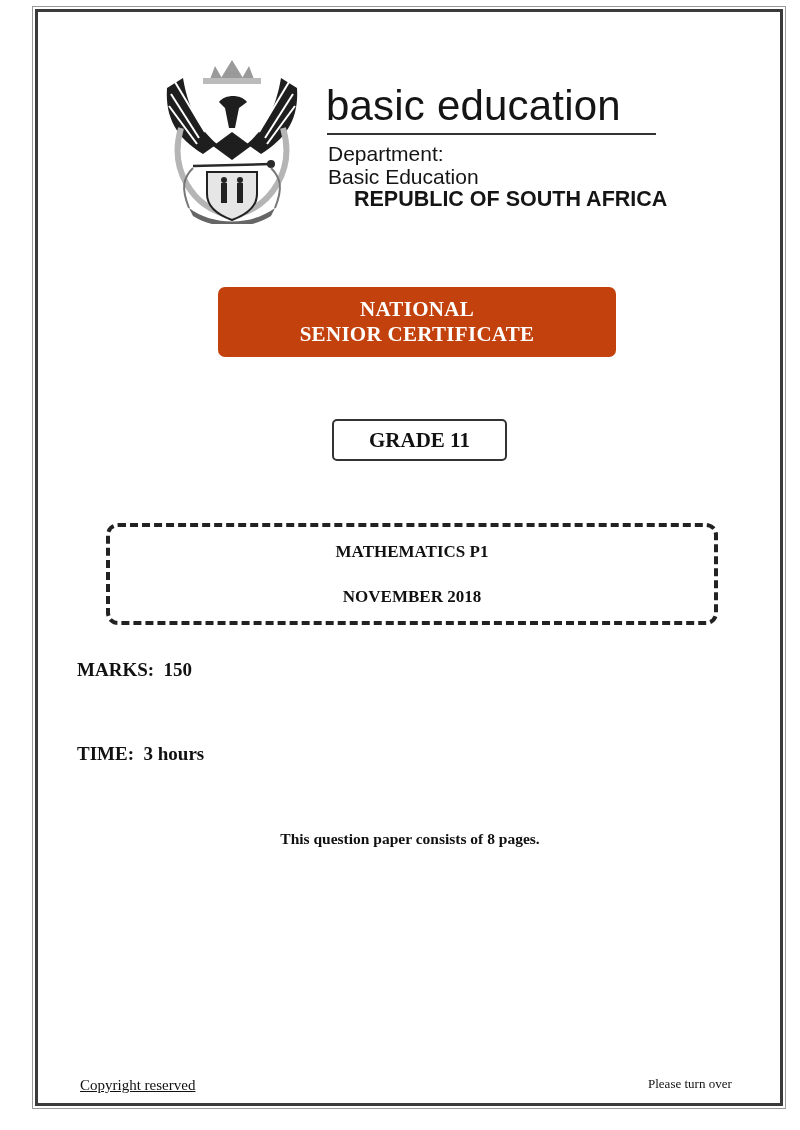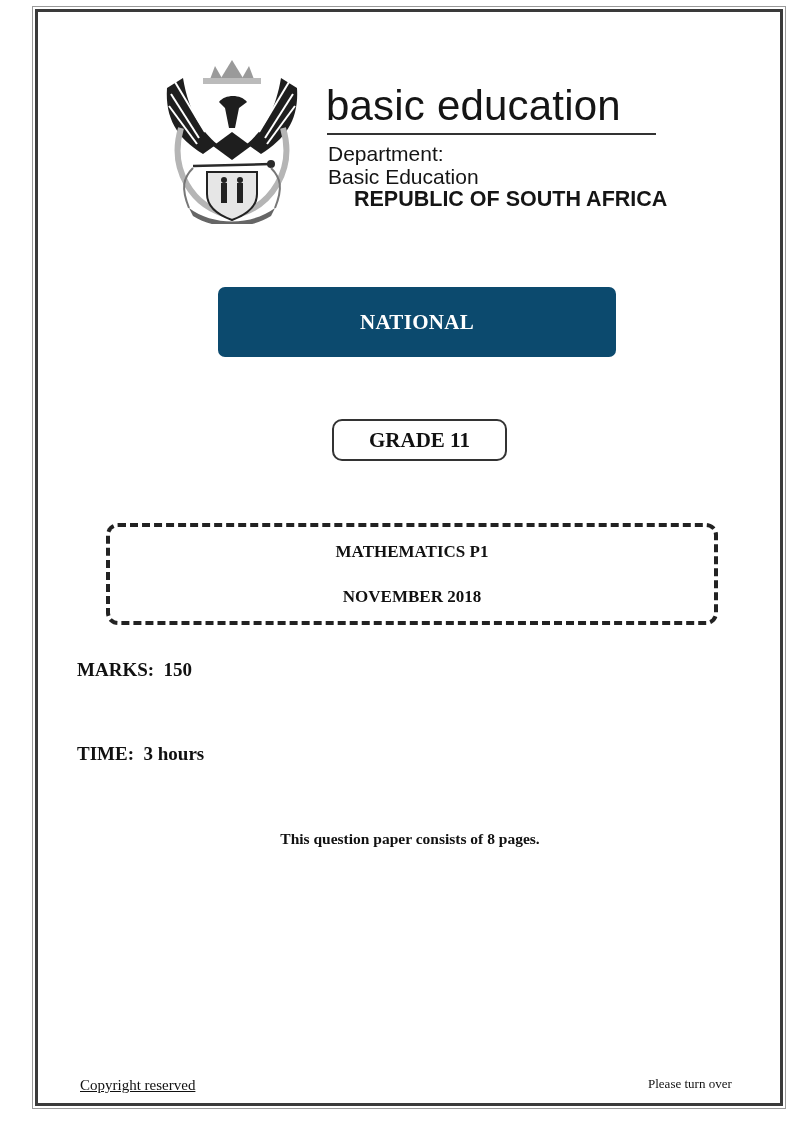--- a/index.html
+++ b/index.html
@@ -9,24 +9,24 @@
 
   .coat { position:absolute; left:163px; top:58px; width:138px; height:166px; }
 
   .brand-title { position:absolute; left:326px; top:84px; font-family:"Liberation Sans", sans-serif; font-size:42px; line-height:44px; color:#151515; letter-spacing:0.2px; }
   .brand-rule { position:absolute; left:327px; top:133px; width:329px; height:2px; background:#333; }
   .brand-line { position:absolute; left:328px; font-family:"Liberation Sans", sans-serif; font-size:21px; line-height:23px; color:#151515; }
   .brand-dept { top:142px; }
   .brand-basic { top:165px; }
   .brand-rsa { top:188px; font-weight:bold; font-size:21.5px;margin-left:26px; }
 
-  .nsc-box { position:absolute; left:218px; top:287px; width:398px; height:70px; background:#0c4a6e; border-radius:7px; display:flex; flex-direction:column; align-items:center; justify-content:center; }
+  .nsc-box { position:absolute; left:218px; top:287px; width:398px; height:70px; background:#c2410c; border-radius:7px; display:flex; flex-direction:column; align-items:center; justify-content:center; }
   .nsc-box span { color:#fff; font-family:"Liberation Serif", serif; font-weight:bold; font-size:21px; line-height:25px; letter-spacing:0.3px; }
 
-  .grade-box { position:absolute; left:332px; top:419px; width:175px; height:42px; border:2px solid #333; border-radius:10px; box-sizing:border-box; display:flex; align-items:center; justify-content:center; font-weight:bold; font-size:21px; }
+  .grade-box { position:absolute; left:332px; top:419px; width:175px; height:42px; border:2px solid #333; border-radius:5px; box-sizing:border-box; display:flex; align-items:center; justify-content:center; font-weight:bold; font-size:21px; }
 
   .subject-box { position:absolute; left:106px; top:523px; width:612px; height:102px; border:4px dashed #222; border-radius:12px; box-sizing:border-box; }
   .subject-line { position:absolute; left:0; width:100%; text-align:center; font-weight:bold; font-size:17px; }
   .subject-title { top:15px; }
   .subject-date { top:60px; }
 
   .meta { position:absolute; left:77px; font-weight:bold; font-size:19px; }
   .meta-marks { top:659px; }
   .meta-time { top:697px;margin-top:46px; }
 
@@ -90,20 +90,21 @@
 </div>
 
 <div class="brand-title">basic education</div>
 <div class="brand-rule"></div>
 <div class="brand-line brand-dept">Department:</div>
 <div class="brand-line brand-basic">Basic Education</div>
 <div class="brand-line brand-rsa">REPUBLIC OF SOUTH AFRICA</div>
 
 <div class="nsc-box">
   <span>NATIONAL</span>
+  <span>SENIOR CERTIFICATE</span>
 </div>
 
 <div class="grade-box">GRADE 11</div>
 
 <div class="subject-box">
   <div class="subject-line subject-title">MATHEMATICS P1</div>
   <div class="subject-line subject-date">NOVEMBER 2018</div>
 </div>
 
 <div class="meta meta-marks" style="white-space:pre;">MARKS:  150</div>

